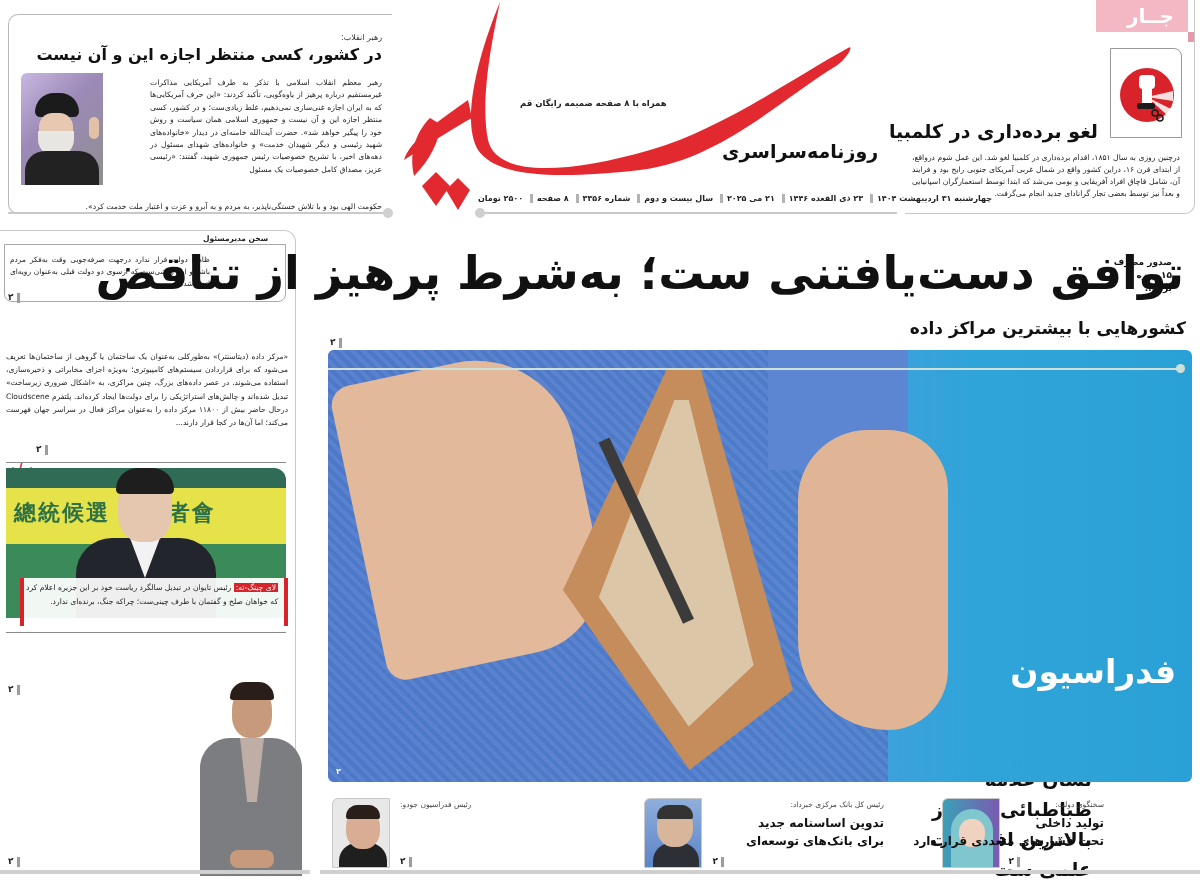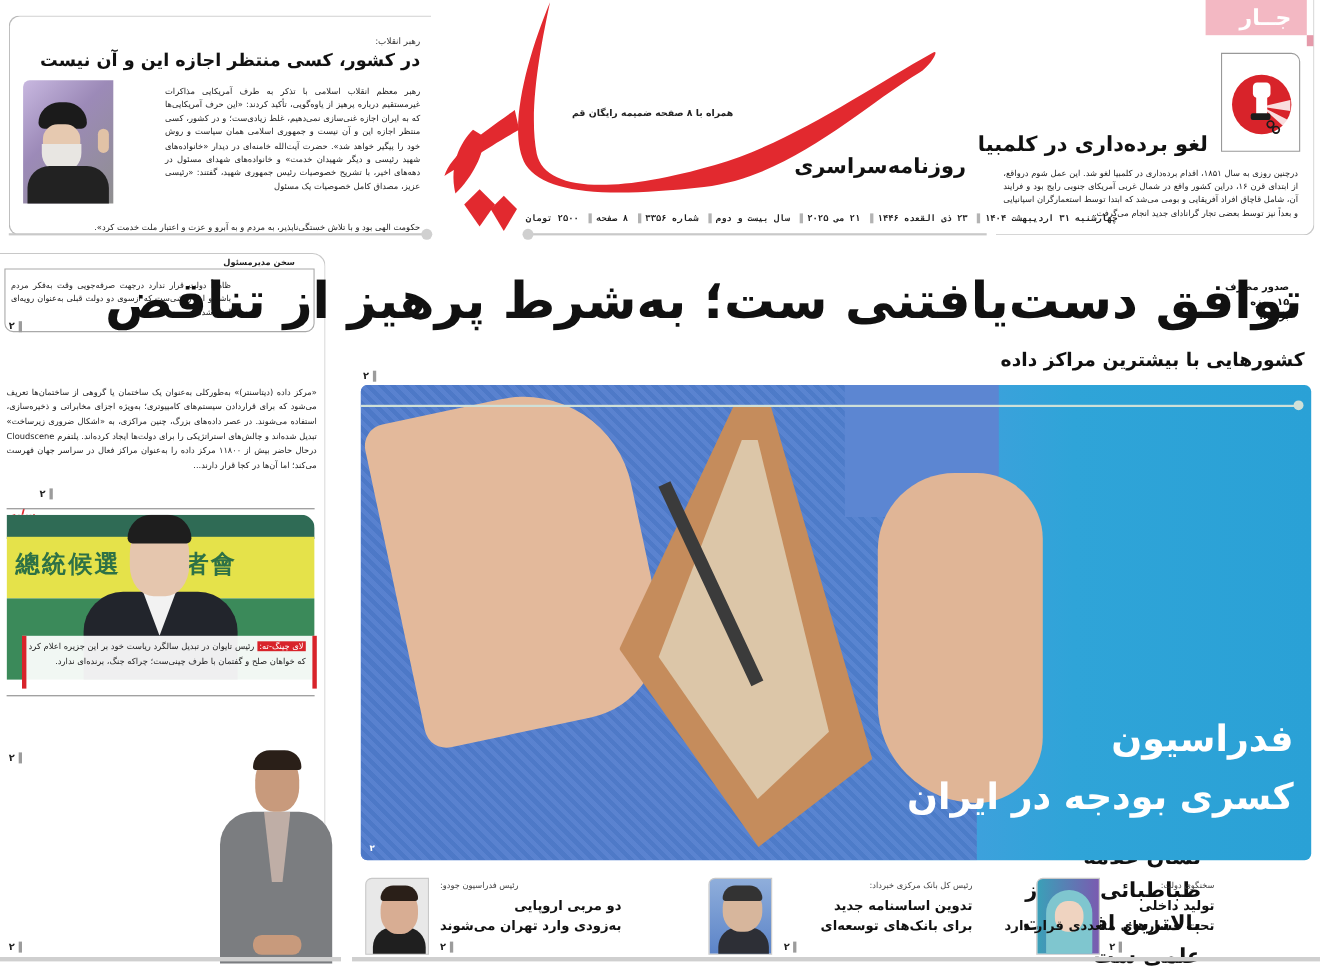--- a/index.html
+++ b/index.html
@@ -21,21 +21,21 @@
   #leader-box .body { position: absolute; right: 10px; top: 62px; width: 232px; font-size: 7.6px; line-height: 12.4px; text-align: justify; color: #222; }
   #leader-box .body-tail { position: absolute; right: 10px; top: 186px; width: 366px; font-size: 7.6px; line-height: 12px; color: #222; white-space: nowrap; overflow: hidden; }
   #leader-rule { left: 8px; top: 212px; width: 384px; height: 2px; background: #c9c9c9; }
   #leader-rule-dot { left: 383px; top: 208px; width: 10px; height: 10px; border-radius: 50%; background: #d0d0d0; }
 
   
   #masthead { left: 400px; top: 0; width: 500px; height: 215px; }
   #logo-svg { position: absolute; left: 0; top: 0; }
   #mast-tagline { position: absolute; left: 120px; top: 98px; font-size: 8.5px; font-weight: bold; color: #222; white-space: nowrap; }
   #mast-sub { position: absolute; left: 322px; top: 140px; font-size: 19px; font-weight: bold; color: #111; white-space: nowrap; letter-spacing: -0.5px; }
-  #mast-dateline { position: absolute; left: 78px; top: 194px; font-size: 8px; font-weight: bold; color: #222; white-space: nowrap; direction: rtl; font-family: Liberation Mono, monospace; }
+  #mast-dateline { position: absolute; left: 78px; top: 194px; font-size: 8px; font-weight: bold; color: #222; white-space: nowrap; direction: rtl; }
   #mast-dateline .sep { display: inline-block; width: 3px; height: 9px; background: #b3b3b3; margin: 0 4px; vertical-align: middle; }
   #mast-rule { left: 477px; top: 212px; width: 420px; height: 2px; background: #c9c9c9; }
   #mast-rule-dot { left: 475px; top: 208px; width: 10px; height: 10px; border-radius: 50%; background: #cfcfcf; }
 
   
   #jar-box { left: 905px; top: 0; width: 290px; height: 214px; border-right: 1.5px solid #c8c8c8; border-bottom: 1.5px solid #c8c8c8; border-radius: 0 0 10px 0; }
   #jar-tab { position: absolute; right: 6px; top: 0; width: 92px; height: 32px; background: #f3b8c3; }
   #jar-tab .tab-text { position: absolute; right: 14px; top: 4px; font-size: 20px; font-weight: bold; color: #ffffff; letter-spacing: 3px; }
   #jar-tab-corner { position: absolute; right: 0; top: 32px; width: 6px; height: 10px; background: #e59aaa; }
   #jar-icon-box { position: absolute; right: 12px; top: 48px; width: 72px; height: 90px; border: 1px solid #999; border-radius: 0 8px 0 0; background: #fff; }
@@ -240,21 +240,20 @@
   <div class="shirt-right"></div>
   <div class="hand-left"></div>
   <div class="wallet"></div>
   <div class="wallet-inner"></div>
   <div class="wallet-slot"></div>
   <div class="hand-right"></div>
   <div class="rule"></div>
   <div class="rule-dot"></div>
   <div id="main-photo-overlay">
     <div>فدراسیون</div>
-    <div>کسری بودجه در ایران</div>
   </div>
   <div class="pref">۲</div>
 </div>
 
 <div id="bottom-strip" class="abs">
 
   <div class="bot-item" style="right:0; width:290px;">
     <div class="thumb" style="right:200px; background: linear-gradient(90deg,#3aa0b8 0%, #7a5bb0 100%);">
       <div style="position:absolute;left:8px;top:10px;width:42px;height:62px;background:#7fc6cf;border-radius:22px 22px 6px 6px;"></div>
       <div style="position:absolute;left:16px;top:20px;width:26px;height:28px;background:#efd3c0;border-radius:45%;"></div>
@@ -281,20 +280,16 @@
     <div class="ref page-ref" style="right:180px;"><span class="bar"></span><span>۲</span></div>
   </div>
 
   <div class="bot-item" style="left:8px; width:290px;">
     <div class="thumb" style="left:4px; background:#e8e8e8;">
       <div style="position:absolute;left:6px;top:44px;width:48px;height:30px;background:#1f1f1f;border-radius:18px 18px 0 0;"></div>
       <div style="position:absolute;left:13px;top:10px;width:34px;height:40px;background:#d8ad93;border-radius:45%;"></div>
       <div style="position:absolute;left:13px;top:6px;width:34px;height:14px;background:#2a1f18;border-radius:18px 18px 4px 4px;"></div>
     </div>
     <div class="kicker" style="left:72px;">رئیس فدراسیون جودو:</div>
-    <div class="title" style="left:72px;">
-      <div>دو مربی اروپایی</div>
-      <div>به‌زودی وارد تهران می‌شوند</div>
-    </div>
     <div class="ref page-ref" style="left:72px;"><span class="bar"></span><span>۲</span></div>
   </div>
 </div>
 <div id="bottom-rule" class="abs"></div>
 
 </body></html>

